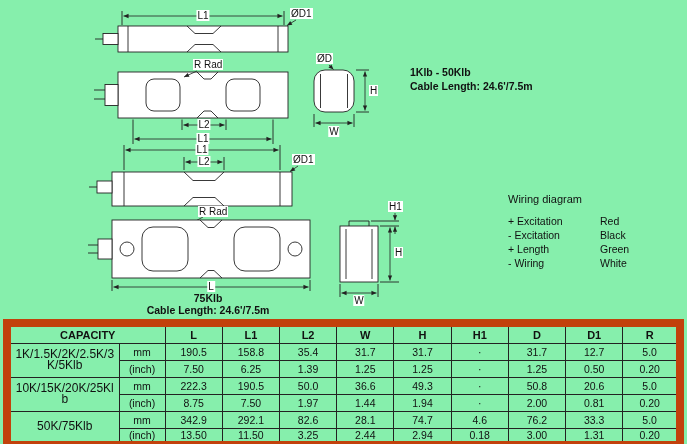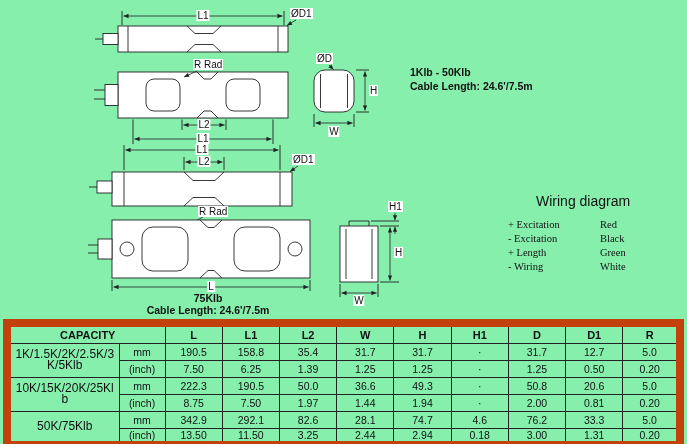--- a/index.html
+++ b/index.html
@@ -4,22 +4,22 @@
 <style>
   * { margin:0; padding:0; box-sizing:border-box; }
   html,body { background:#fff; }
   body { font-family:"Liberation Sans", sans-serif; color:#111; }
   .page { position:relative; width:687px; height:444px; background:#86efac; overflow:hidden; }
   .drawing-svg { position:absolute; left:0; top:0; }
   .lbl { position:absolute; font-size:10px; line-height:11px; background:#fff; padding:0 1px; white-space:nowrap; color:#111; }
   .ctr { transform:translateX(-50%); }
   .note { position:absolute; font-size:10.5px; line-height:12px; font-weight:bold; white-space:nowrap; color:#111; }
   .wiring { position:absolute; left:508px; top:193px; width:165px; font-size:10.5px; color:#111; }
-  .wiring .title { font-size:14px; margin-bottom:10px;margin-left:28px; }
-  .wiring .wrow { display:flex; height:14px;font-family:Liberation Serif, serif; }
+  .wiring .title { font-size:11px; margin-bottom:10px; }
+  .wiring .wrow { display:flex; height:14px; }
   .wiring .sig { width:92px; }
   table.dims { position:absolute; left:3px; top:319px; width:681px; border-collapse:collapse; table-layout:fixed; font-size:10.5px; color:#111; }
   .dims { border:8px solid #c2410c; }
   .dims th, .dims td { border:1px solid #222; text-align:center; vertical-align:middle; padding:0 2px; overflow:hidden; }
   .dims thead th { font-weight:bold; font-size:11px; height:20px; }
   .dims td { height:17px; }
   .dims td.cap { font-size:12px; line-height:11px; overflow-wrap:break-word; }
 </style>
 </head>
 <body>

